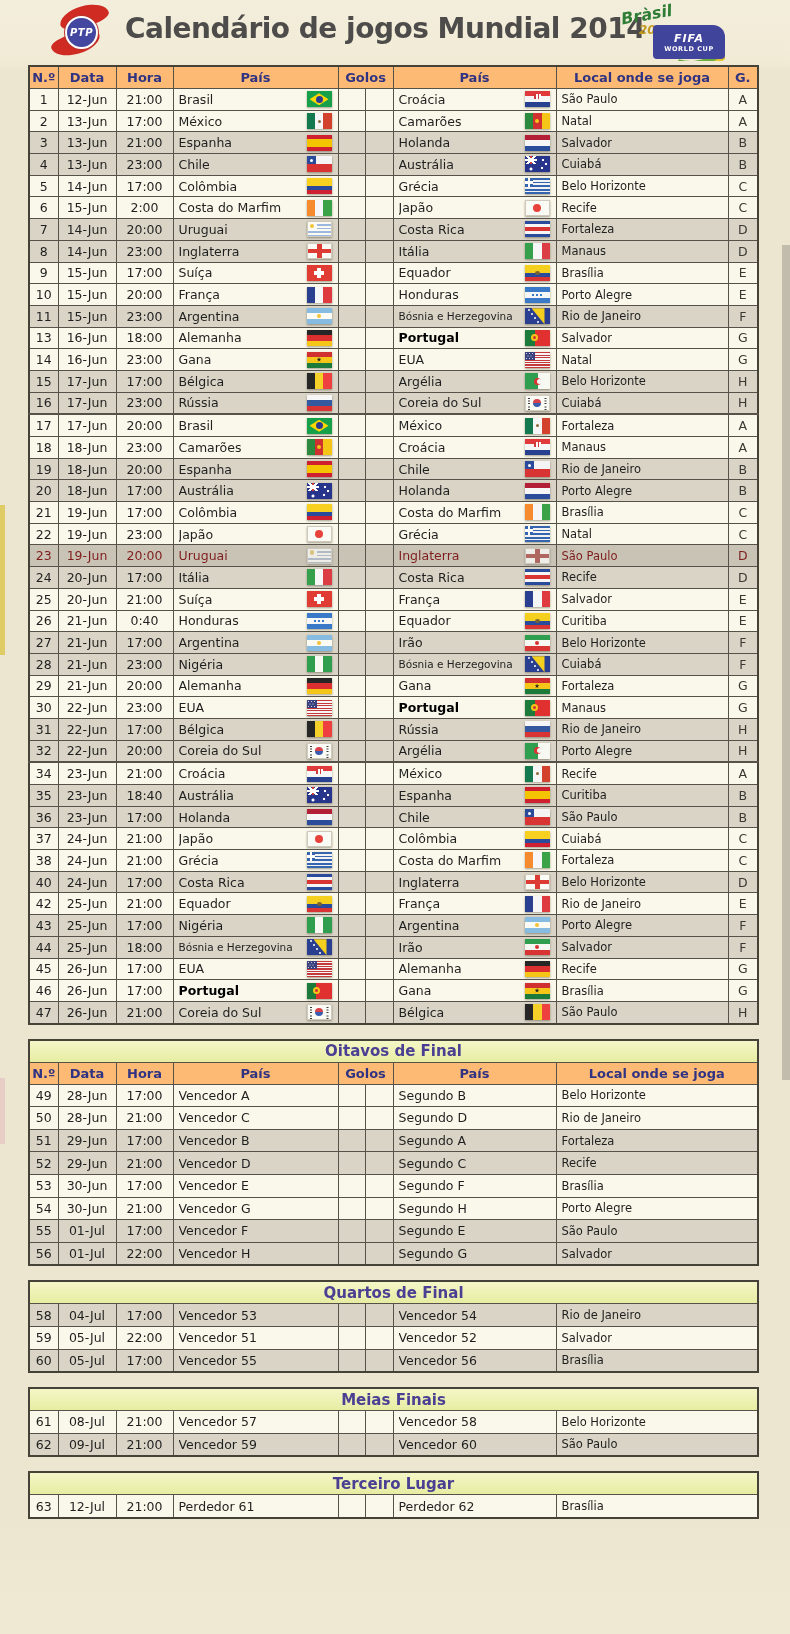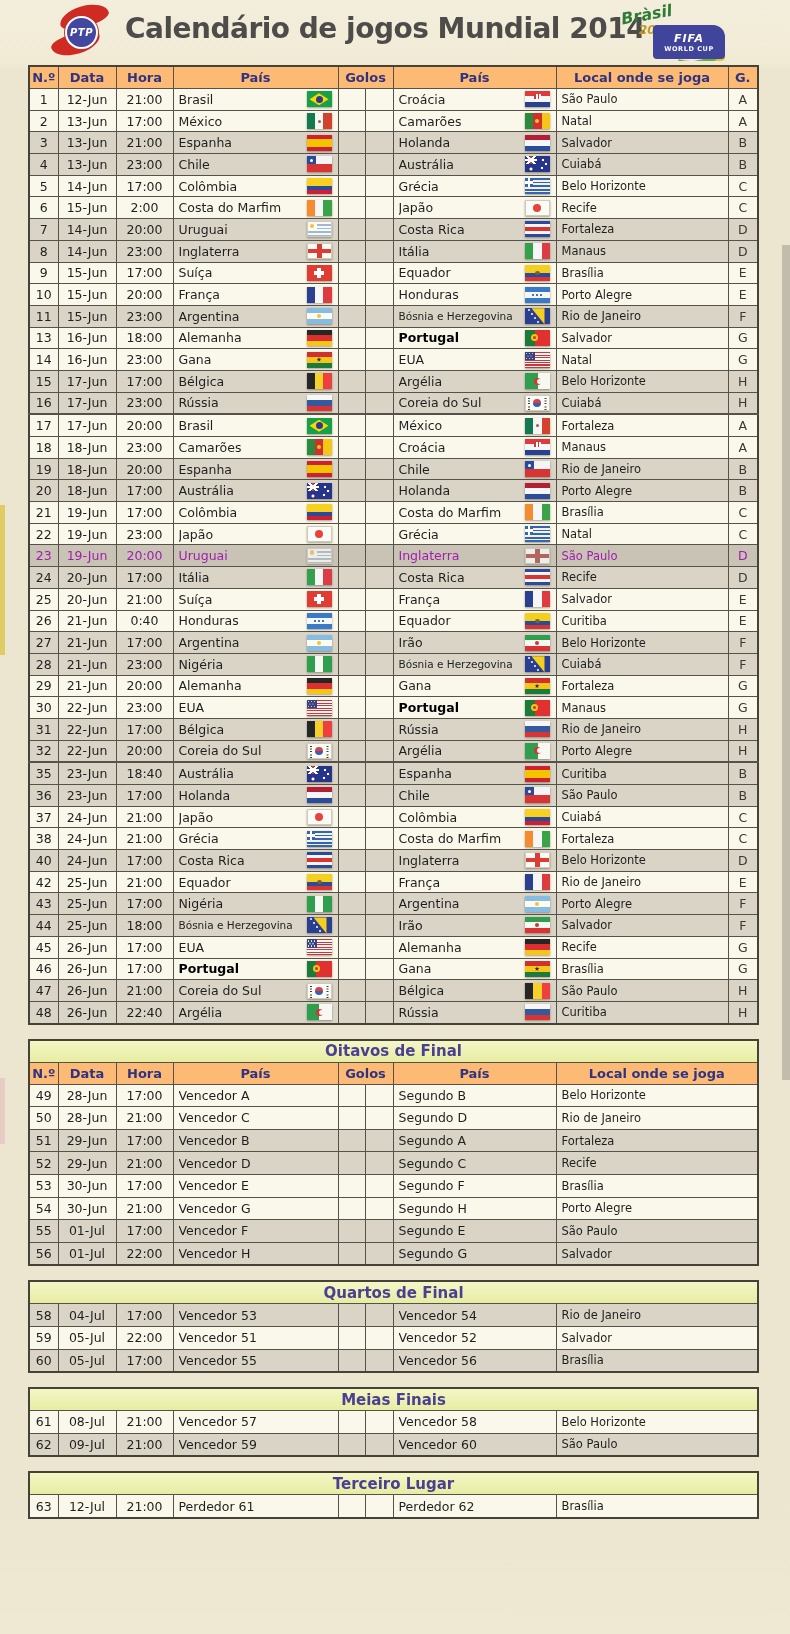--- a/index.html
+++ b/index.html
@@ -56,21 +56,21 @@
   
   td.teamwrap{padding:0;}
   .teamin{display:flex;align-items:center;gap:4px;padding:0 6px 0 5px;height:20.7px;}
   .ko .teamin{height:21.6px;}
   .teamin .team-name{flex:1 1 auto;overflow:hidden;}
   .teamin .team-name.long{font-size:10.5px;}
   .teamin.bold .team-name{font-weight:bold;color:#000;}
   tr.plain{background:#faf8ea;}
   tr.shaded{background:#d9d4c6;}
   tr.faded{background:#c8c3b4;}
-  tr.faded td, tr.faded .team-name{color:#a21caf;}
+  tr.faded td, tr.faded .team-name{color:#7f1d1d;}
   tr.faded .flag{opacity:.75;filter:saturate(.6);}
   tr.thickb td{border-bottom-width:2px;}
   section.ko{margin-top:14px;}
   table.main{margin-top:3px;}
 
   
   .flag{position:relative;box-sizing:border-box;width:25px;height:16px;flex:0 0 auto;overflow:hidden;box-shadow:0 1px 2px rgba(60,50,30,.45);}
   .flag::before,.flag::after{content:"";position:absolute;}
   .f-brasil{background:#17a04a;}
   .f-brasil::before{left:3px;top:2px;right:3px;bottom:2px;background:#ffd700;clip-path:polygon(50% 0,100% 50%,50% 100%,0 50%);}
@@ -847,20 +847,41 @@
           <td class="goal"></td>
           <td class="teamwrap">
             <div class="teamin">
               <span class="team-name">Argélia</span>
               <span class="flag f-argelia"></span>
             </div>
           </td>
           <td class="venue">Porto Alegre</td>
           <td class="grp">H</td>
         </tr>
+        <tr class="plain">
+          <td class="num">34</td>
+          <td class="date">23-Jun</td>
+          <td class="time">21:00</td>
+          <td class="teamwrap">
+            <div class="teamin">
+              <span class="team-name">Croácia</span>
+              <span class="flag f-croacia"></span>
+            </div>
+          </td>
+          <td class="goal"></td>
+          <td class="goal"></td>
+          <td class="teamwrap">
+            <div class="teamin">
+              <span class="team-name">México</span>
+              <span class="flag f-mexico"></span>
+            </div>
+          </td>
+          <td class="venue">Recife</td>
+          <td class="grp">A</td>
+        </tr>
         <tr class="shaded">
           <td class="num">35</td>
           <td class="date">23-Jun</td>
           <td class="time">18:40</td>
           <td class="teamwrap">
             <div class="teamin">
               <span class="team-name">Austrália</span>
               <span class="flag f-australia"></span>
             </div>
           </td>
@@ -1076,41 +1097,20 @@
           </td>
           <td class="goal"></td>
           <td class="goal"></td>
           <td class="teamwrap">
             <div class="teamin">
               <span class="team-name">Bélgica</span>
               <span class="flag f-belgica"></span>
             </div>
           </td>
           <td class="venue">São Paulo</td>
-          <td class="grp">H</td>
-        </tr>
-        <tr class="shaded">
-          <td class="num">48</td>
-          <td class="date">26-Jun</td>
-          <td class="time">22:40</td>
-          <td class="teamwrap">
-            <div class="teamin">
-              <span class="team-name">Argélia</span>
-              <span class="flag f-argelia"></span>
-            </div>
-          </td>
-          <td class="goal"></td>
-          <td class="goal"></td>
-          <td class="teamwrap">
-            <div class="teamin">
-              <span class="team-name">Rússia</span>
-              <span class="flag f-russia"></span>
-            </div>
-          </td>
-          <td class="venue">Curitiba</td>
           <td class="grp">H</td>
         </tr>
       </tbody>
   </table>
 
   <section class="ko">
     <table class="bordered">
       <colgroup>
         <col style="width:29px">
           <col style="width:58px">

